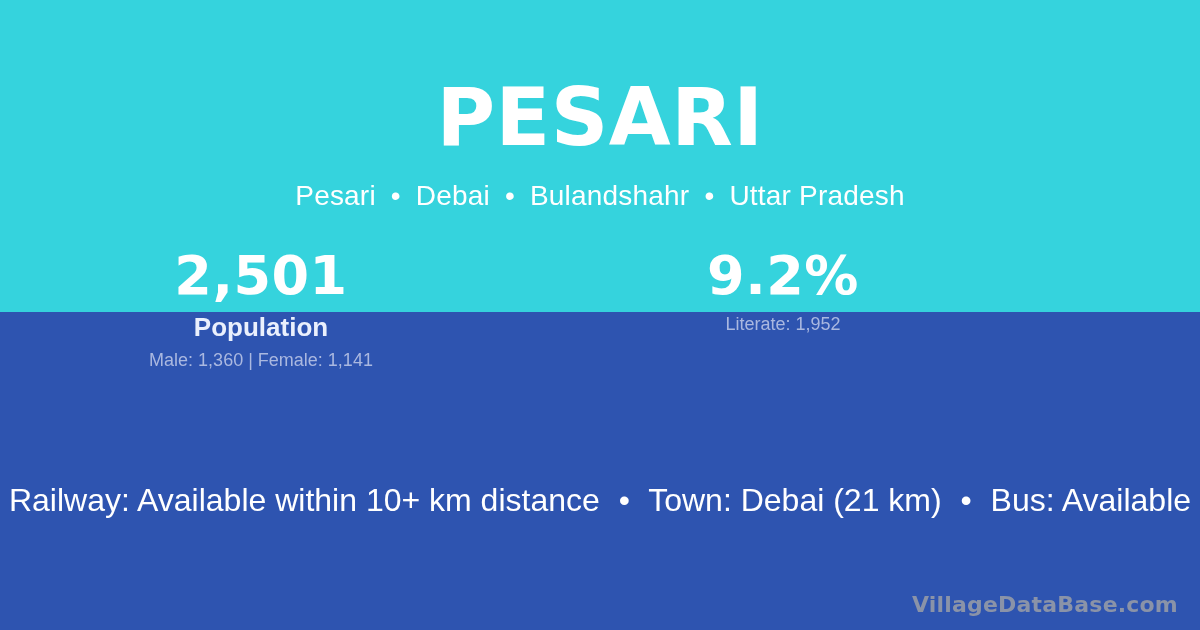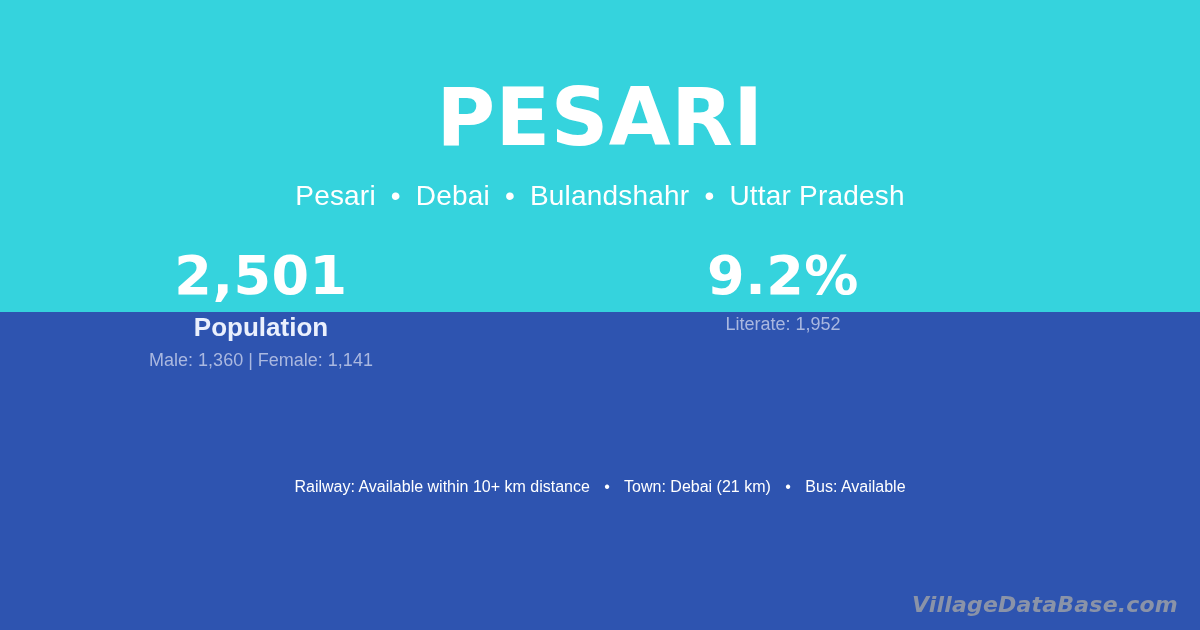--- a/index.html
+++ b/index.html
@@ -104,44 +104,43 @@
     font-size: 18px;
     font-weight: 400;
     line-height: 20px;
     color: #aab8e0;
   }
 
   
   .infra {
     position: absolute;
     left: 0;
-    top: 473px;
+    top: 486px;
     width: 1200px;
     text-align: center;
-    font-size: 16px;
+    font-size: 32px;
     font-weight: 400;
     line-height: 28px;
     color: #ffffff;
   }
   .infra .sep {
     padding: 0 10px;
   }
 
   
   .watermark {
     position: absolute;
     right: 22px;
     bottom: 12px;
     font-size: 22px;
     font-weight: 700;
     line-height: 26px;
     color: #8a93a8;
     letter-spacing: 0.2px;
     font-family: "DejaVu Sans", sans-serif;
-    font-style: italic;
   }
 </style>
 </head>
 <body>
 
 <div class="card">
 
   <div class="band-top"></div>
   <div class="band-bottom"></div>
 

